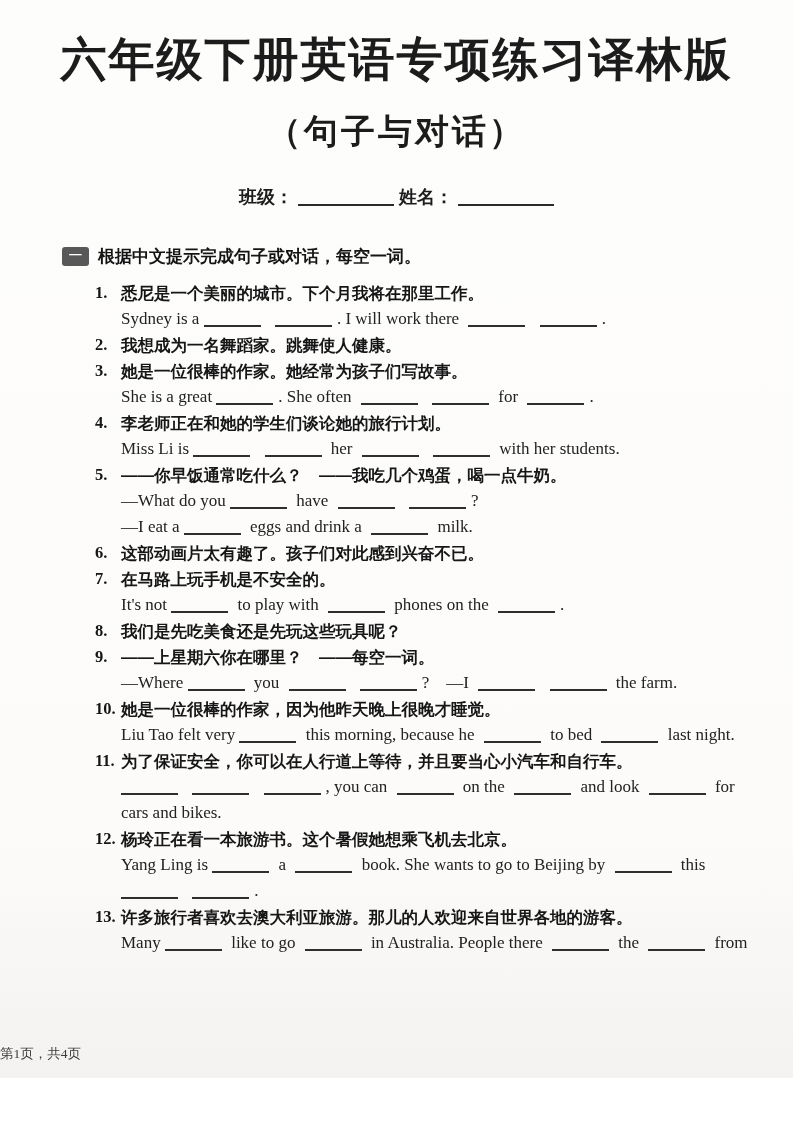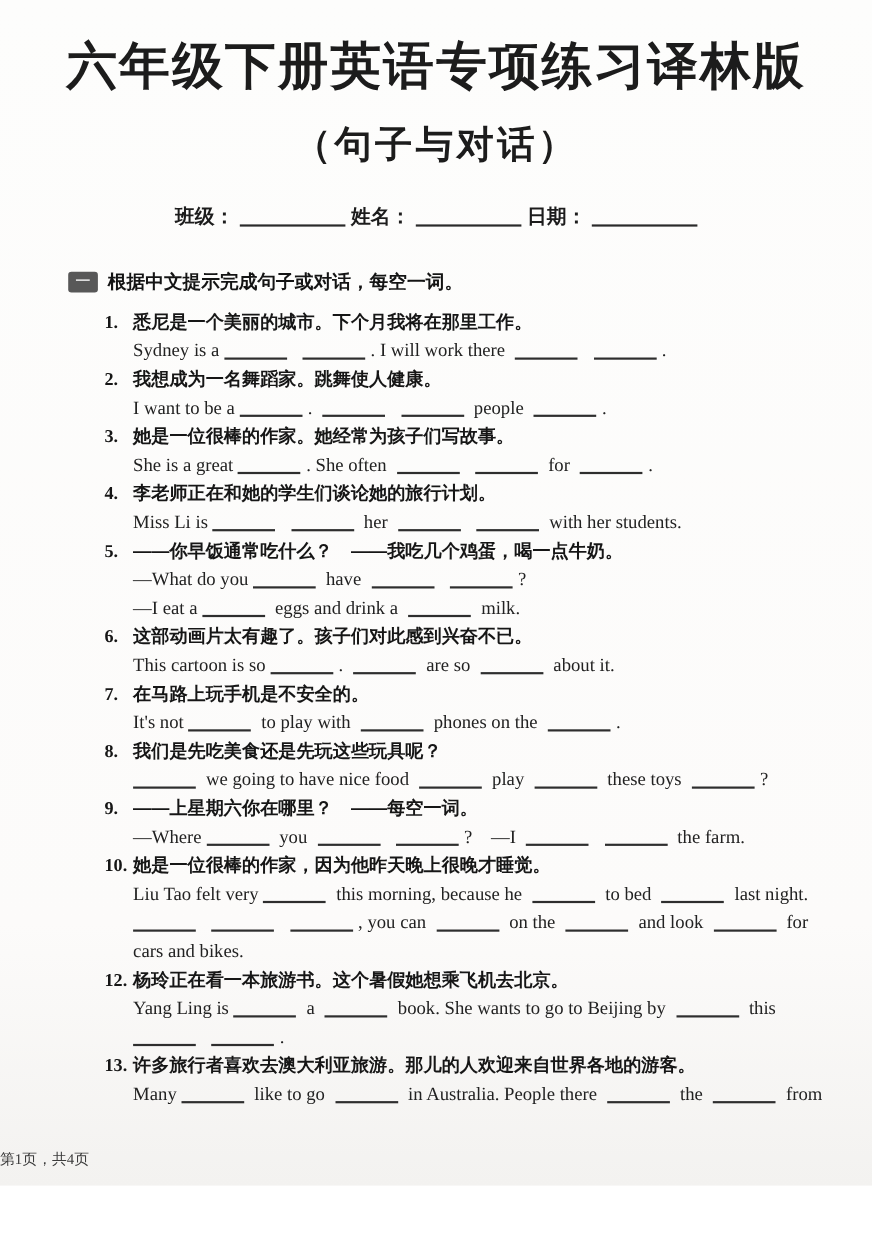--- a/index.html
+++ b/index.html
@@ -69,42 +69,40 @@
 
 <div class="page">
 
   <h1 class="title">六年级下册英语专项练习译林版</h1>
 
   <h2 class="subtitle">（句子与对话）</h2>
 
   <div class="fields">
     <span class="field"><span>班级：</span><span class="field-blank"></span></span>
     <span class="field"><span>姓名：</span><span class="field-blank"></span></span>
-    <span class="field"><span>日期：</span><span class="field-blank"></span></span>
   </div>
 
   <div class="section-row">
     <span class="badge">一</span>
     <span>根据中文提示完成句子或对话，每空一词。</span>
   </div>
 
   <div class="questions">
       <div class="question">
         <div class="zh-line">
           <span class="q-num">1.</span>
           <span class="zh-text">悉尼是一个美丽的城市。下个月我将在那里工作。</span>
         </div>
         <div class="en-line">Sydney is a <span class="blank"></span> <span class="blank"></span>. I will work there <span class="blank"></span> <span class="blank"></span>.</div>
       </div>
       <div class="question">
         <div class="zh-line">
           <span class="q-num">2.</span>
           <span class="zh-text">我想成为一名舞蹈家。跳舞使人健康。</span>
         </div>
-        <div class="en-line">I want to be a <span class="blank"></span>. <span class="blank"></span> <span class="blank"></span> people <span class="blank"></span>.</div>
       </div>
       <div class="question">
         <div class="zh-line">
           <span class="q-num">3.</span>
           <span class="zh-text">她是一位很棒的作家。她经常为孩子们写故事。</span>
         </div>
         <div class="en-line">She is a great <span class="blank"></span>. She often <span class="blank"></span> <span class="blank"></span> for <span class="blank"></span>.</div>
       </div>
       <div class="question">
         <div class="zh-line">
@@ -119,51 +117,53 @@
           <span class="zh-text">——你早饭通常吃什么？　——我吃几个鸡蛋，喝一点牛奶。</span>
         </div>
         <div class="en-line">—What do you <span class="blank"></span> have <span class="blank"></span> <span class="blank"></span>?</div>
         <div class="en-line">—I eat a <span class="blank"></span> eggs and drink a <span class="blank"></span> milk.</div>
       </div>
       <div class="question">
         <div class="zh-line">
           <span class="q-num">6.</span>
           <span class="zh-text">这部动画片太有趣了。孩子们对此感到兴奋不已。</span>
         </div>
-        <div class="en-line">This cartoon is so <span class="blank"></span>. <span class="blank"></span> are so <span class="blank"></span> about it.</div>
       </div>
       <div class="question">
         <div class="zh-line">
           <span class="q-num">7.</span>
           <span class="zh-text">在马路上玩手机是不安全的。</span>
         </div>
         <div class="en-line">It's not <span class="blank"></span> to play with <span class="blank"></span> phones on the <span class="blank"></span>.</div>
       </div>
       <div class="question">
         <div class="zh-line">
           <span class="q-num">8.</span>
           <span class="zh-text">我们是先吃美食还是先玩这些玩具呢？</span>
         </div>
-        <div class="en-line"><span class="blank"></span> we going to have nice food <span class="blank"></span> play <span class="blank"></span> these toys <span class="blank"></span>?</div>
       </div>
       <div class="question">
         <div class="zh-line">
           <span class="q-num">9.</span>
           <span class="zh-text">——上星期六你在哪里？　——每空一词。</span>
         </div>
         <div class="en-line">—Where <span class="blank"></span> you <span class="blank"></span> <span class="blank"></span>? —I <span class="blank"></span> <span class="blank"></span> the farm.</div>
       </div>
       <div class="question">
         <div class="zh-line">
           <span class="q-num">10.</span>
           <span class="zh-text">她是一位很棒的作家，因为他昨天晚上很晚才睡觉。</span>
         </div>
         <div class="en-line">Liu Tao felt very <span class="blank"></span> this morning, because he <span class="blank"></span> to bed <span class="blank"></span> last night.</div>
       </div>
       <div class="question">
+        <div class="zh-line">
+          <span class="q-num">11.</span>
+          <span class="zh-text">为了保证安全，你可以在人行道上等待，并且要当心小汽车和自行车。</span>
+        </div>
         <div class="en-line"><span class="blank"></span> <span class="blank"></span> <span class="blank"></span>, you can <span class="blank"></span> on the <span class="blank"></span> and look <span class="blank"></span> for</div>
         <div class="en-line">cars and bikes.</div>
       </div>
       <div class="question">
         <div class="zh-line">
           <span class="q-num">12.</span>
           <span class="zh-text">杨玲正在看一本旅游书。这个暑假她想乘飞机去北京。</span>
         </div>
         <div class="en-line">Yang Ling is <span class="blank"></span> a <span class="blank"></span> book. She wants to go to Beijing by <span class="blank"></span> this</div>
         <div class="en-line"><span class="blank"></span> <span class="blank"></span>.</div>

